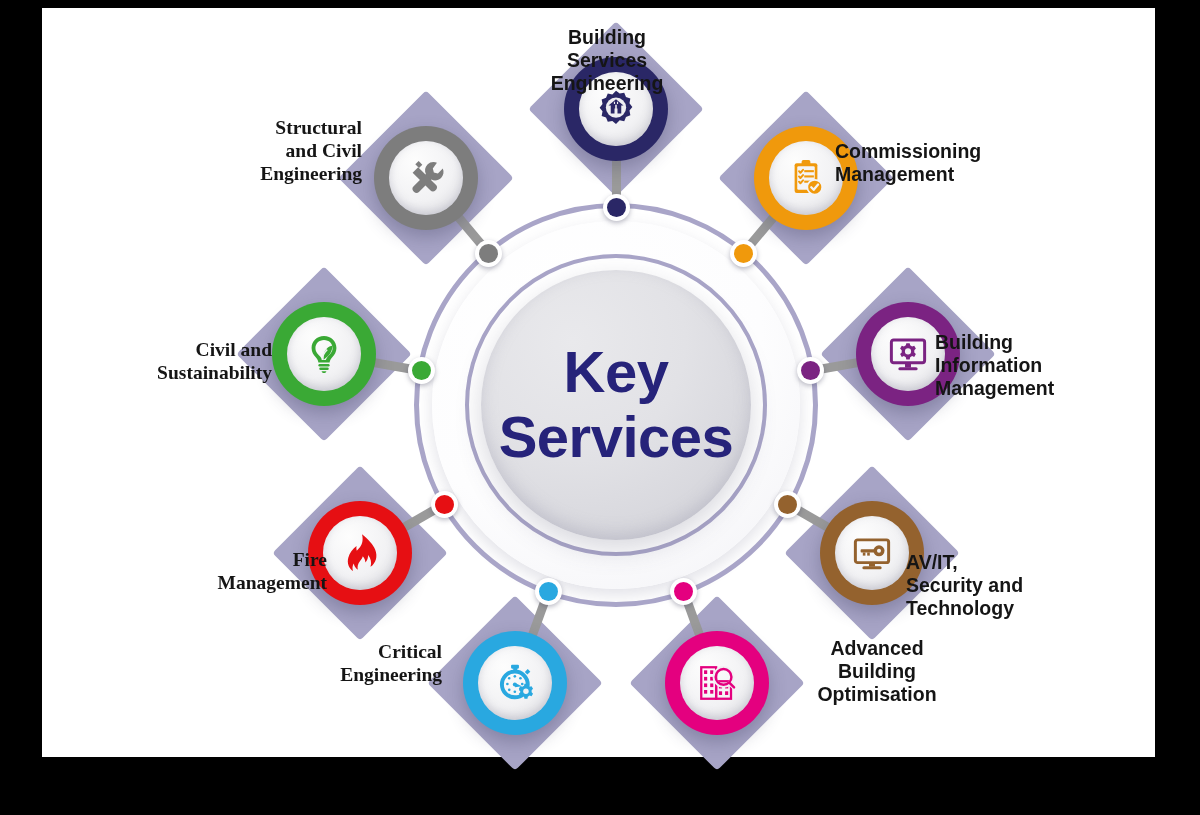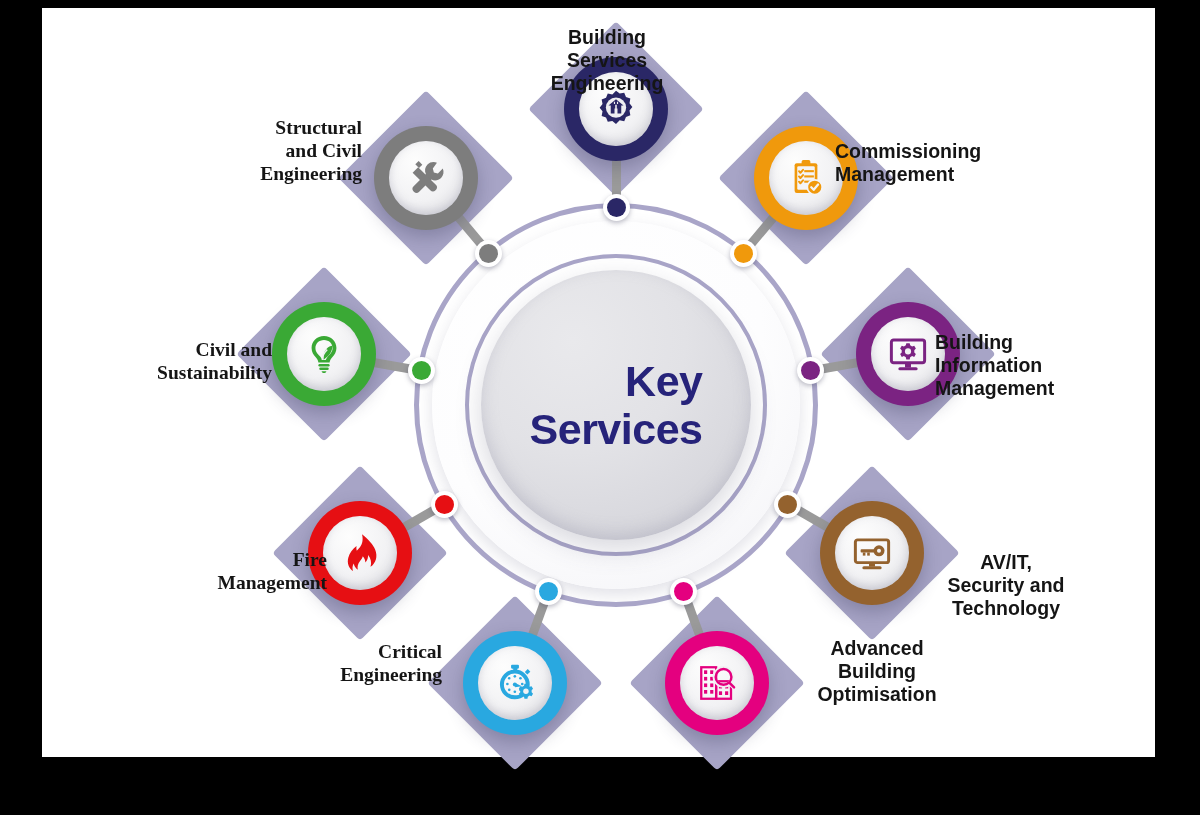--- a/index.html
+++ b/index.html
@@ -81,24 +81,24 @@
   .hub{
     position:absolute;left:50%;top:385px;
     width:270px;height:270px;margin-left:-135px;margin-top:-135px;
     border-radius:50%;
     background:radial-gradient(circle at 34% 26%, #e9e9ec 0%, #e2e2e6 42%, #cfcfd6 100%);
     box-shadow:inset 0 -6px 16px rgba(150,150,170,.35),
                0 10px 26px rgba(80,80,110,.22);
     display:flex;align-items:center;justify-content:center;
   }
   .hub-text{
-    text-align:right;
+    text-align:center;
     color:#26237a;
     font-weight:bold;
-    font-size:43px;
+    font-size:58px;
     line-height:1.12;
     letter-spacing:-0.5px;
   }
 
   
   .spoke{
     position:absolute;
     width:9px;background:#9a9a9a;
     transform-origin:50% 0%;
     border-radius:4px;
@@ -369,21 +369,21 @@
 
     <div id="labels">
         <div class="label l" style="left: 565px; top: 18px; width: 220px; text-align: center; transform: translateX(-50%);">Building
 Services
 Engineering</div>
         <div class="label l" style="left: 793px; top: 132px; width: 230px; text-align: left; transform: translateX(0px);">Commissioning
 Management</div>
         <div class="label l" style="left: 893px; top: 323px; width: 230px; text-align: left; transform: translateX(0px);">Building
 Information
 Management</div>
-        <div class="label l" style="left: 864px; top: 543px; width: 200px; text-align: center; transform: translateX(0px);">AV/IT,
+        <div class="label l" style="left: 864px; top: 543px; width: 200px; text-align: left; transform: translateX(0px);">AV/IT,
 Security and
 Technology</div>
         <div class="label l" style="left: 735px; top: 629px; width: 200px; text-align: center; transform: translateX(0px);">Advanced
 Building
 Optimisation</div>
         <div class="label r" style="left: 400px; top: 632px; width: 230px; text-align: right; transform: translateX(-100%);">Critical
 Engineering</div>
         <div class="label r" style="left: 285px; top: 540px; width: 230px; text-align: right; transform: translateX(-100%);">Fire
 Management</div>
         <div class="label r" style="left: 230px; top: 330px; width: 230px; text-align: right; transform: translateX(-100%);">Civil and

